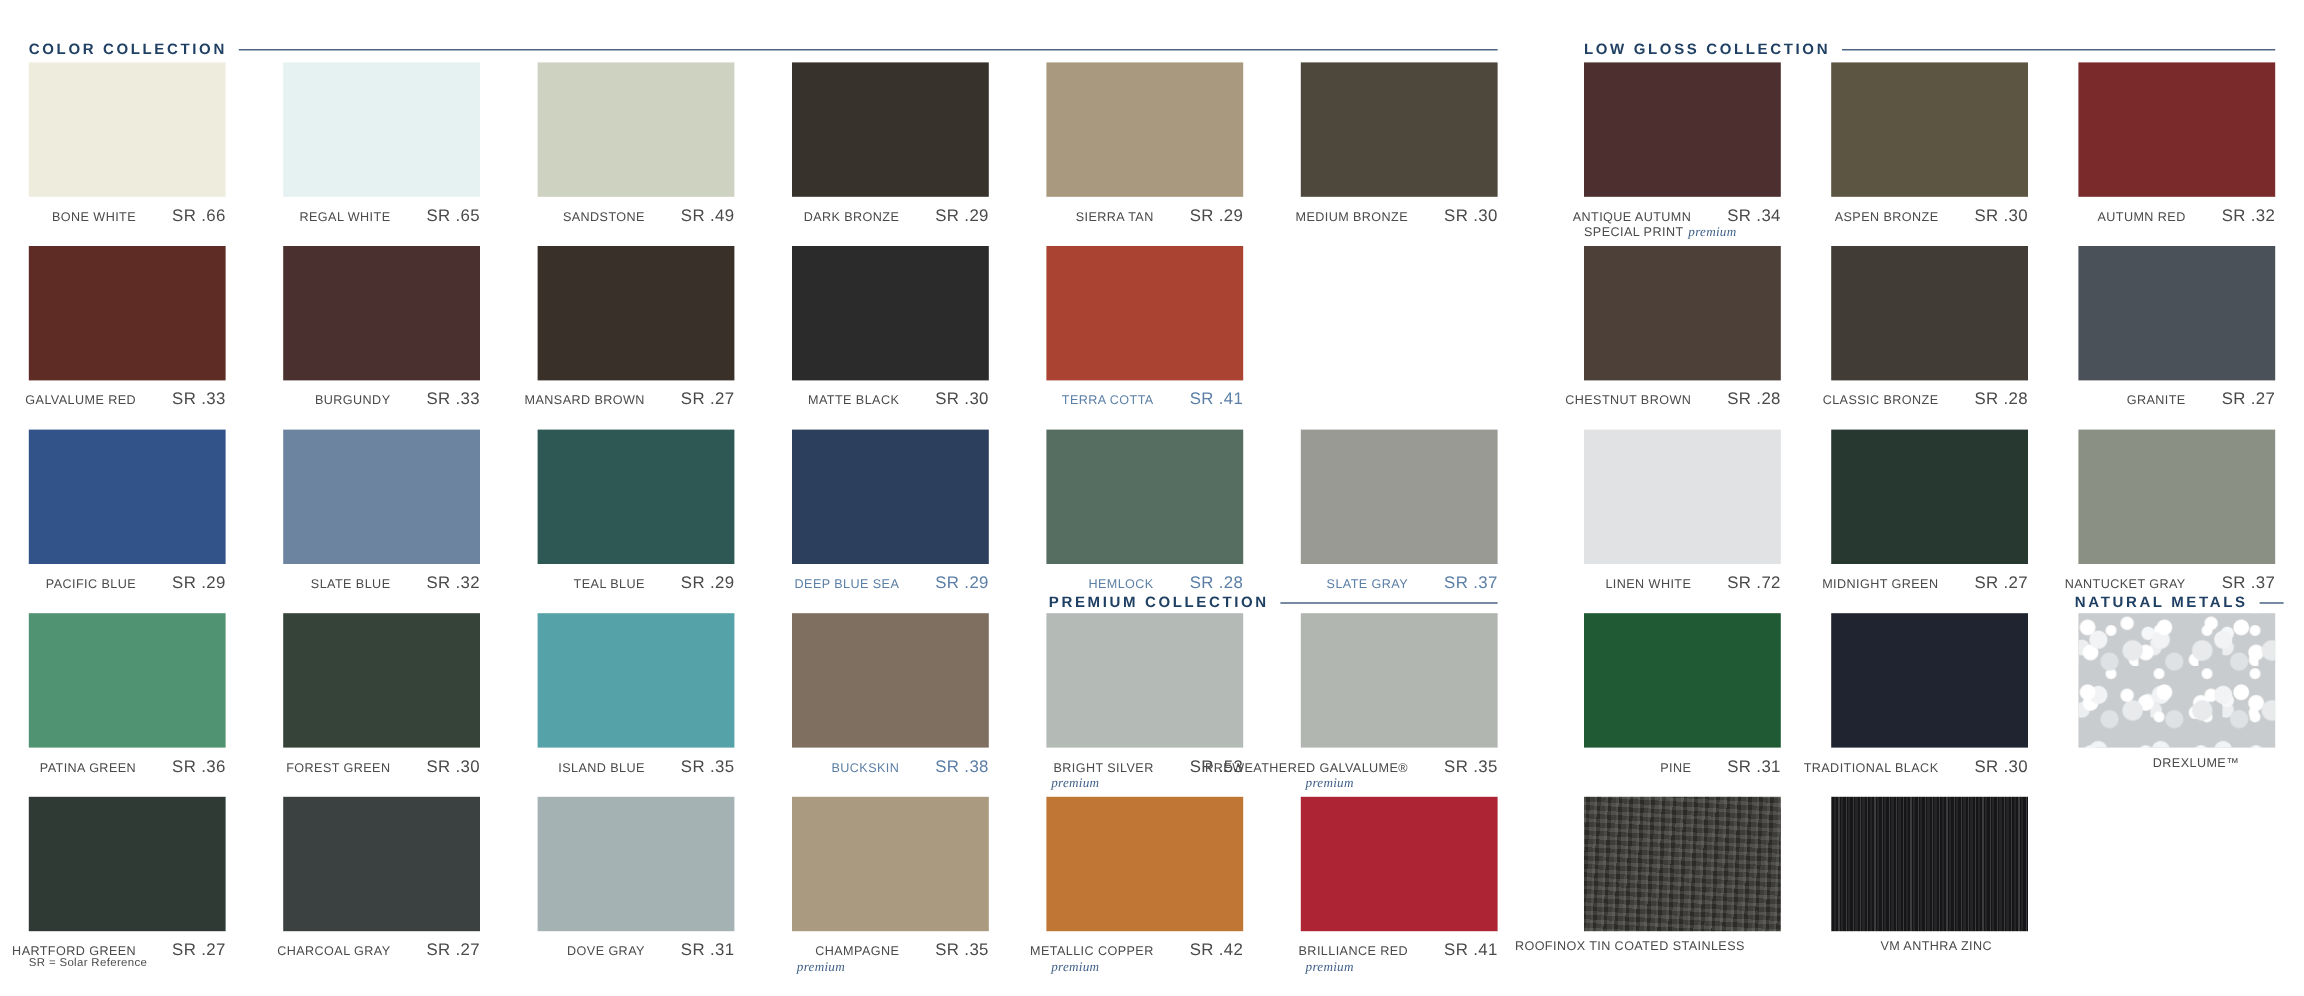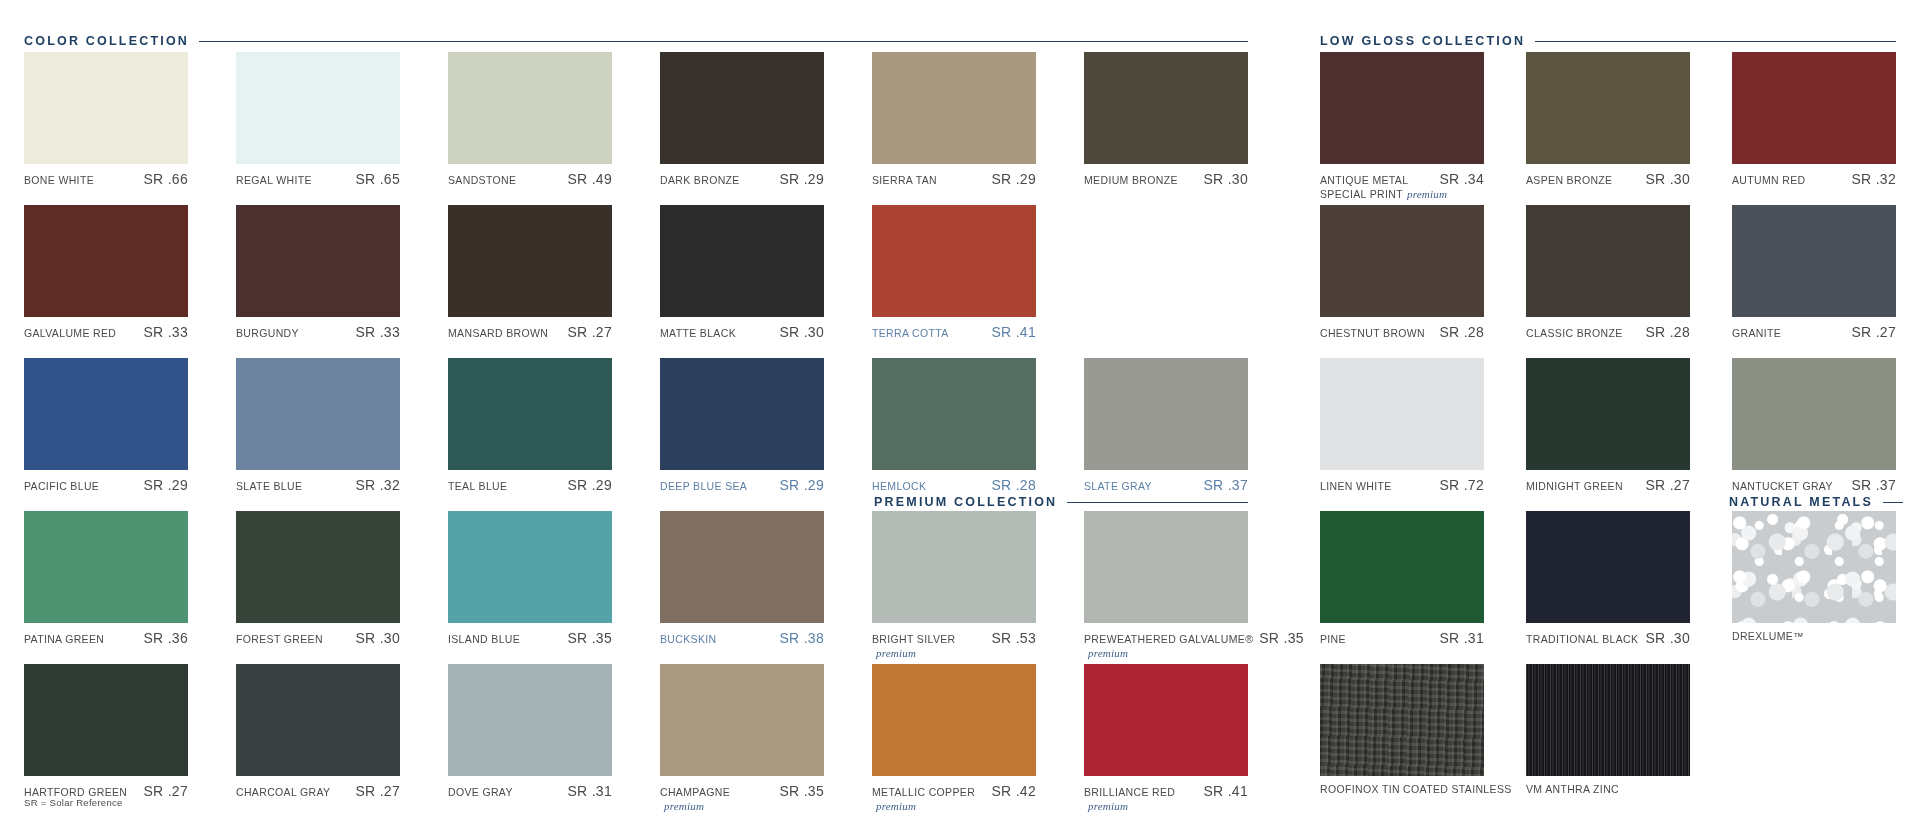--- a/index.html
+++ b/index.html
@@ -43,22 +43,22 @@
     background-image:repeating-linear-gradient(90deg,
       rgba(255,255,255,.16) 0 1px, rgba(0,0,0,.10) 1px 2px,
       rgba(255,255,255,.06) 2px 4px, rgba(0,0,0,.04) 4px 6px);
   }
   .chip.rough{
     background-image:
       repeating-linear-gradient(92deg, rgba(255,255,255,.10) 0 2px, rgba(0,0,0,.18) 2px 5px, rgba(255,255,255,.04) 5px 9px),
       repeating-linear-gradient(3deg, rgba(255,255,255,.07) 0 3px, rgba(0,0,0,.12) 3px 7px);
   }
   .lbl{
-    margin-top:7px;display:flex;justify-content:space-between;align-items:baseline;
-    font-size:10.5px;letter-spacing:.35px;color:#4a4a4a;white-space:nowrap;
+    margin-top:7px;display:flex;justify-content:flex-end;align-items:baseline;
+    font-size:10.5px;letter-spacing:.35px;color:#4a4a4a;white-space:nowrap;gap:24px;
   }
   .lbl .nm{padding-right:6px;}
   .lbl .sr{font-size:14px;letter-spacing:.3px;}
   .cell.newc .lbl{color:#5b7fa6;}
   .sub{
     margin-top:1px;font-size:10.5px;letter-spacing:.35px;color:#4a4a4a;white-space:nowrap;
   }
   .prem{font-style:italic;font-family:"Liberation Serif",serif;font-size:11px;color:#3f6088;letter-spacing:.2px;}
   .sub .prem{margin-left:4px;}
   .footnote{
@@ -306,21 +306,21 @@
           <span class="sr">SR .41</span>
         </div>
         <div class="sub"><span class="prem">premium</span></div>
       </div>
     </div>
 
   <div class="grid" id="right-r1" style="left:1320px;top:52px;width:576px;grid-template-columns:repeat(3,164px);gap:0 42px;">
       <div class="cell">
         <div class="chip" style="background-color: rgb(78, 47, 47);"></div>
         <div class="lbl">
-          <span class="nm">ANTIQUE METAL</span>
+          <span class="nm">ANTIQUE AUTUMN</span>
           <span class="sr">SR .34</span>
         </div>
         <div class="sub"><span>SPECIAL PRINT</span><span class="prem">premium</span></div>
       </div>
       <div class="cell">
         <div class="chip" style="background-color: rgb(91, 85, 65);"></div>
         <div class="lbl">
           <span class="nm">ASPEN BRONZE</span>
           <span class="sr">SR .30</span>
         </div>

